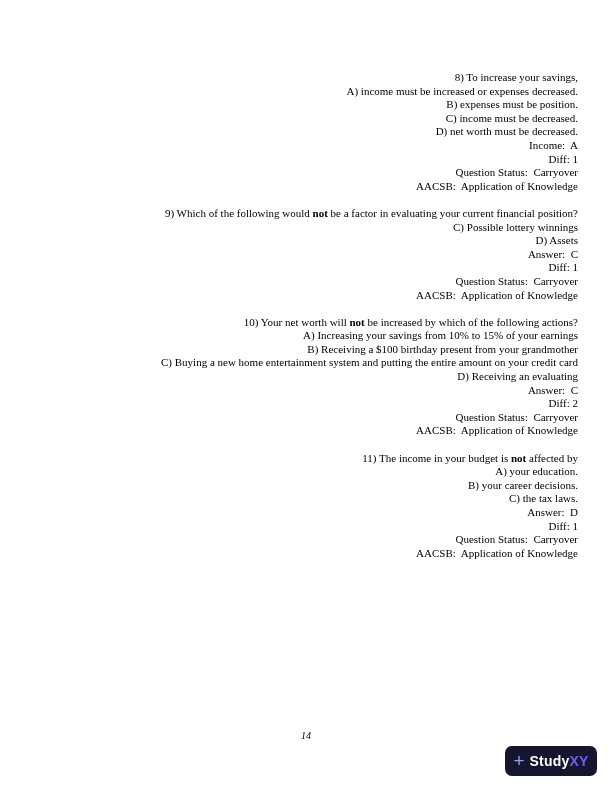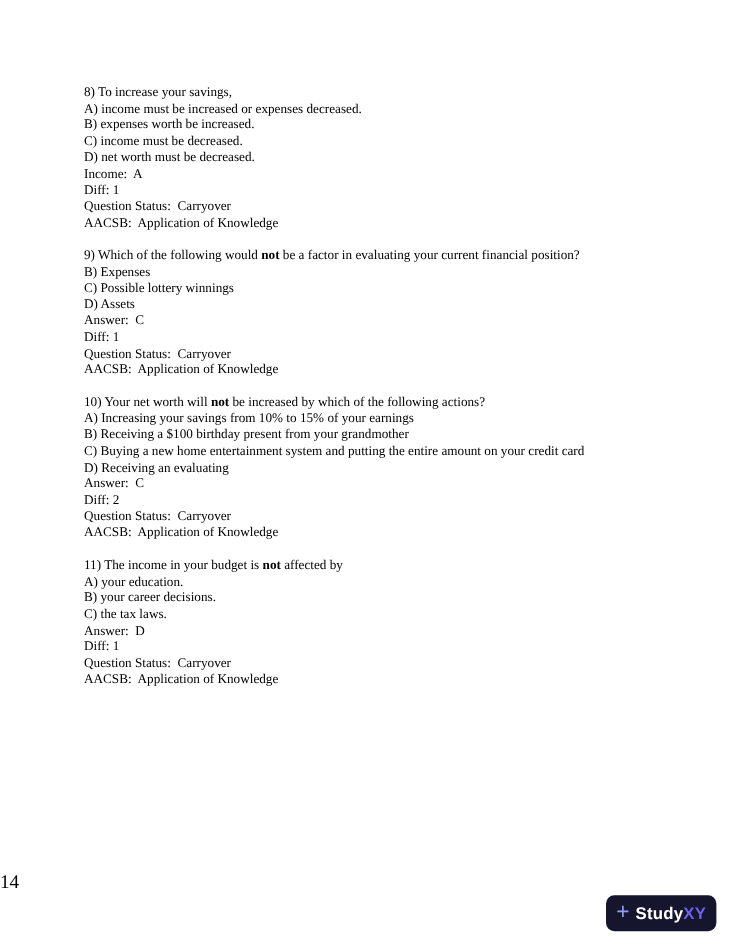--- a/index.html
+++ b/index.html
@@ -16,29 +16,32 @@
   .content {
     position: absolute;
     top: 71px;
     left: 70px;
     right: 34px;
   }
   .question { margin-bottom: 13.6px; }
   .q-line {
     line-height: 13.6px;
     white-space: pre-wrap;
+    text-align: right;
   }
   .emph { font-weight: bold; }
   .footer-page-num {
     position: absolute;
     bottom: 50px;
     left: 0;
     width: 100%;
-    font-size: 16px;
+    text-align: center;
+    font-size: 10px;
     line-height: 12px;
+    font-style: italic;
   }
   .logo {
     position: absolute;
     right: 15px;
     bottom: 16px;
     width: 92px;
     height: 30px;
     background: #15152e;
     border-radius: 7px;
     display: flex;
@@ -60,32 +63,31 @@
 </style>
 </head>
 <body>
 
 <div class="page">
   <div class="content">
 
     <div class="question">
       <div class="q-line"><span>8) To increase your savings,</span><span class="emph"></span><span></span></div>
       <div class="q-line">A) income must be increased or expenses decreased.</div>
-      <div class="q-line">B) expenses worth be increased.</div>
+      <div class="q-line">B) expenses must be position.</div>
       <div class="q-line">C) income must be decreased.</div>
       <div class="q-line">D) net worth must be decreased.</div>
       <div class="q-line">Income:  A</div>
       <div class="q-line">Diff: 1</div>
       <div class="q-line">Question Status:  Carryover</div>
       <div class="q-line">AACSB:  Application of Knowledge</div>
     </div>
 
     <div class="question">
       <div class="q-line"><span>9) Which of the following would </span><span class="emph">not</span><span> be a factor in evaluating your current financial position?</span></div>
-      <div class="q-line">B) Expenses</div>
       <div class="q-line">C) Possible lottery winnings</div>
       <div class="q-line">D) Assets</div>
       <div class="q-line">Answer:  C</div>
       <div class="q-line">Diff: 1</div>
       <div class="q-line">Question Status:  Carryover</div>
       <div class="q-line">AACSB:  Application of Knowledge</div>
     </div>
 
     <div class="question">
       <div class="q-line"><span>10) Your net worth will </span><span class="emph">not</span><span> be increased by which of the following actions?</span></div>

